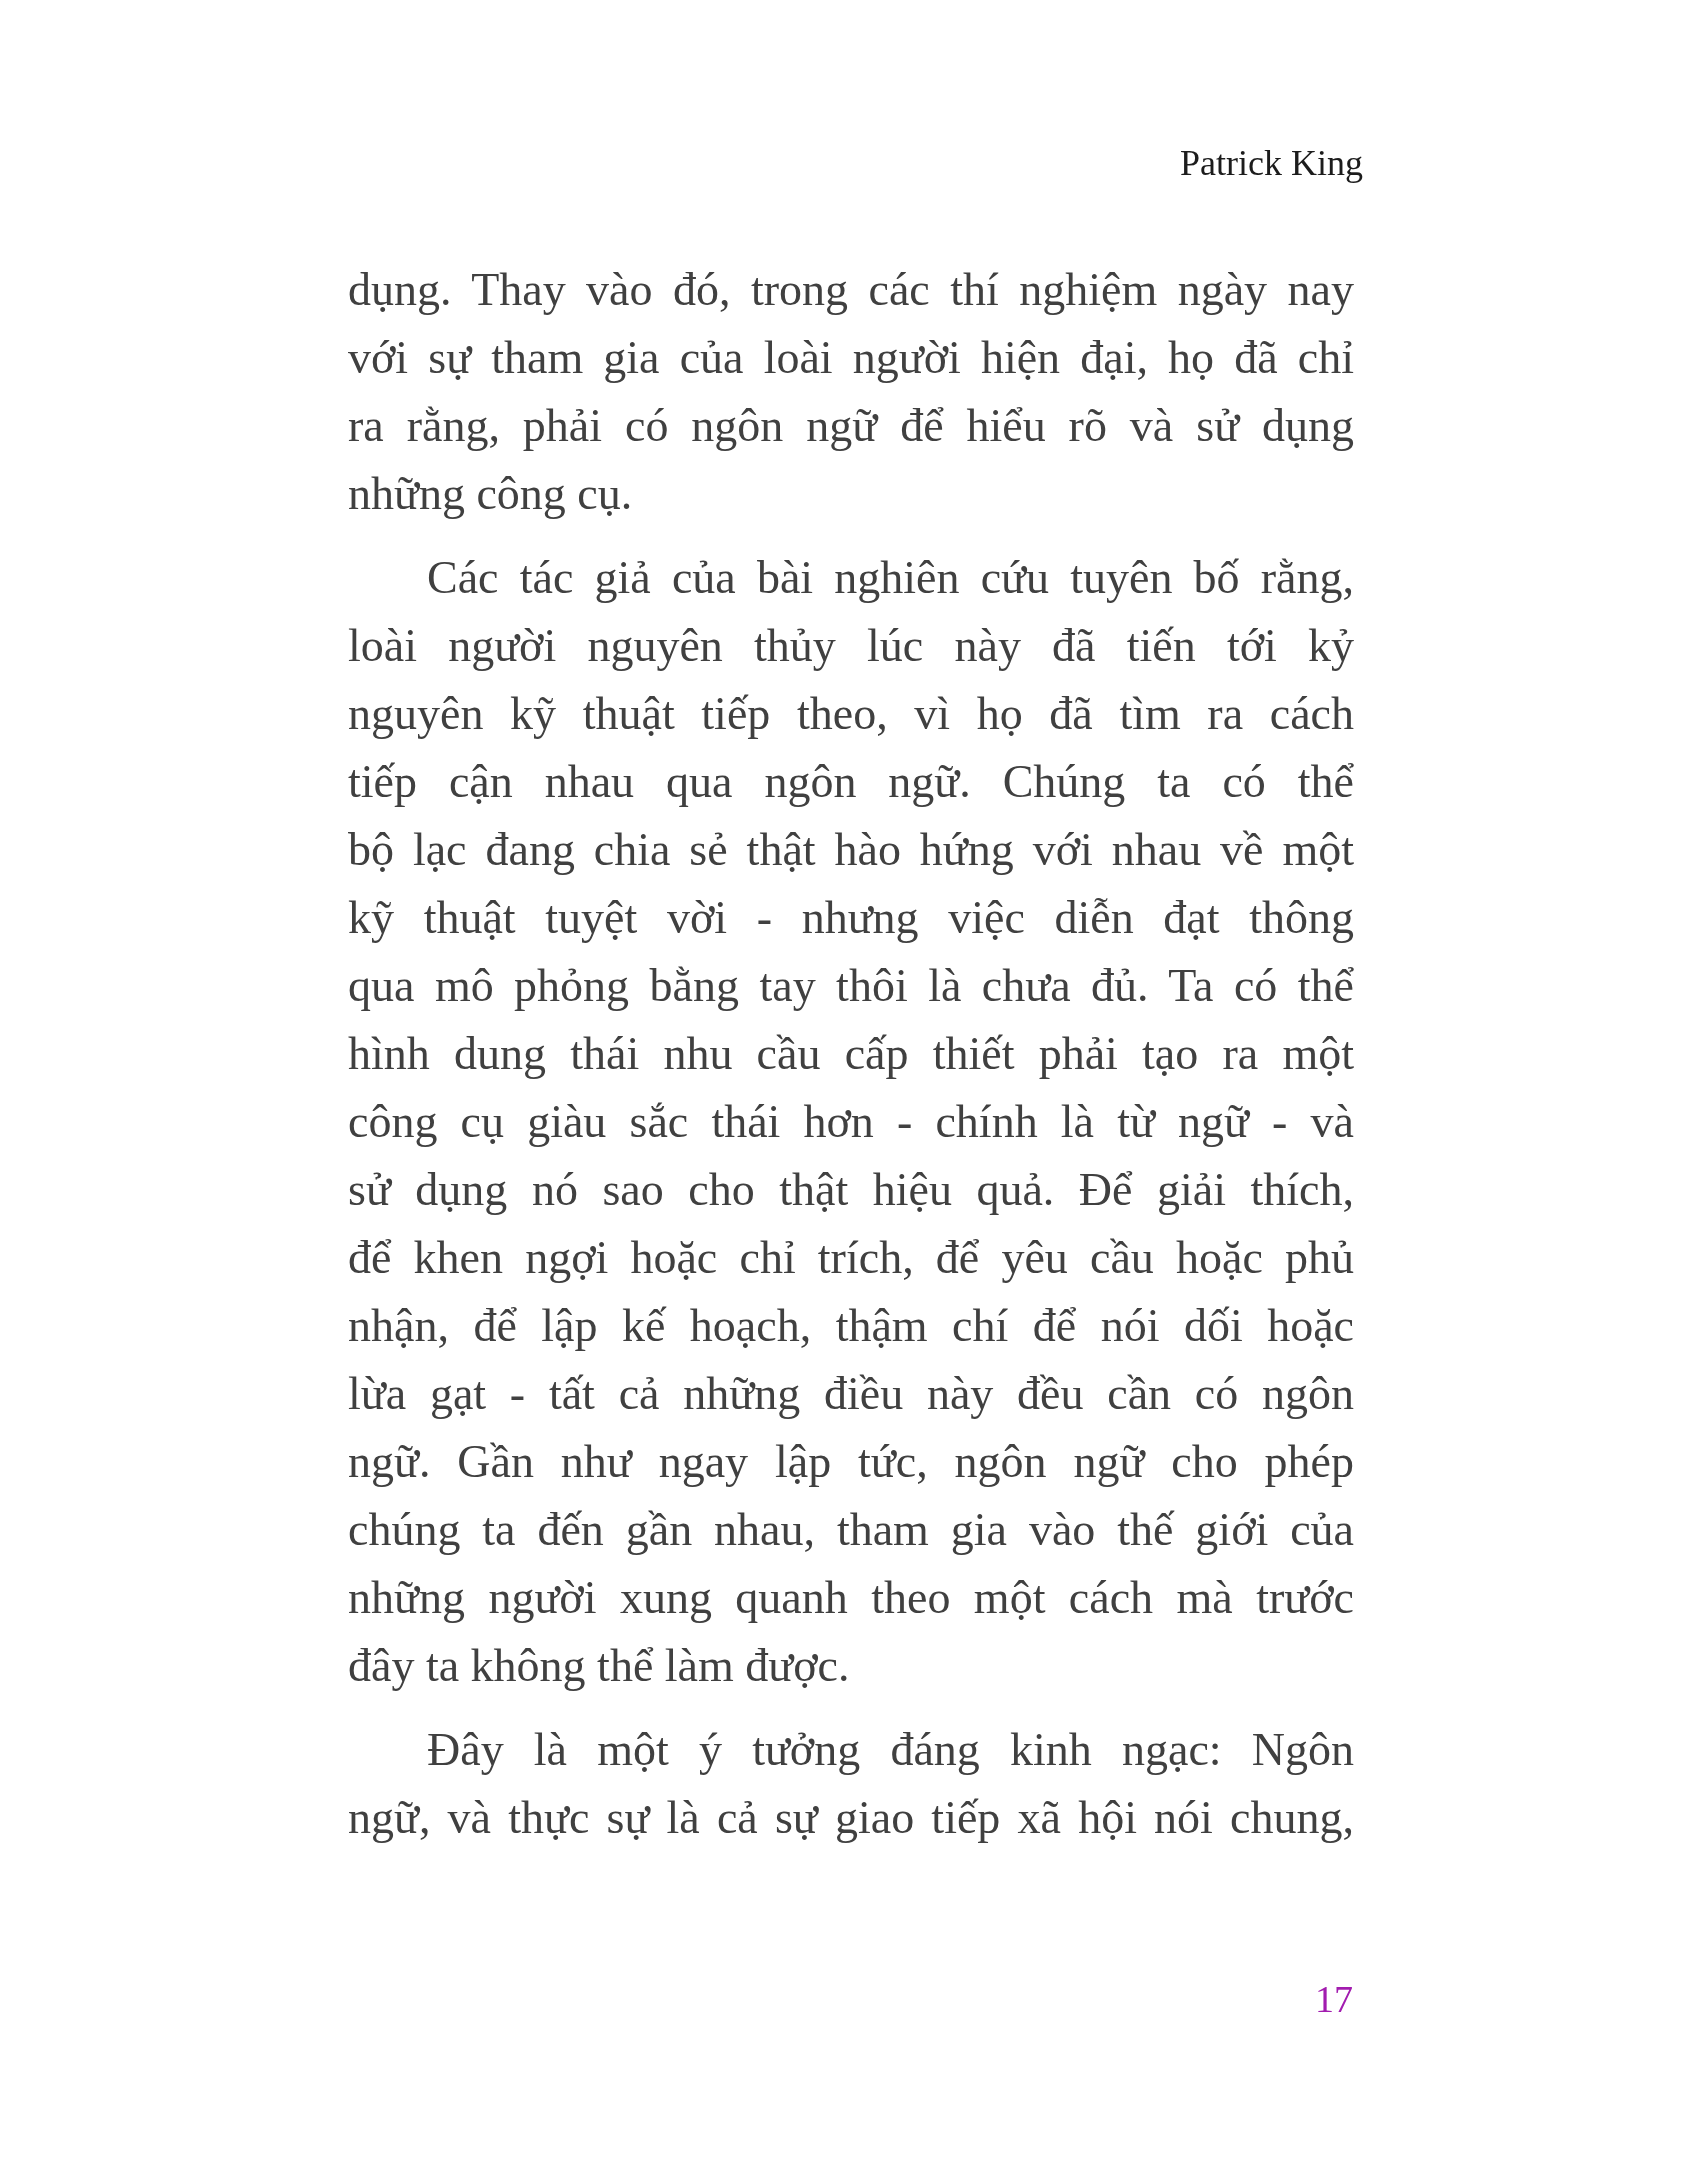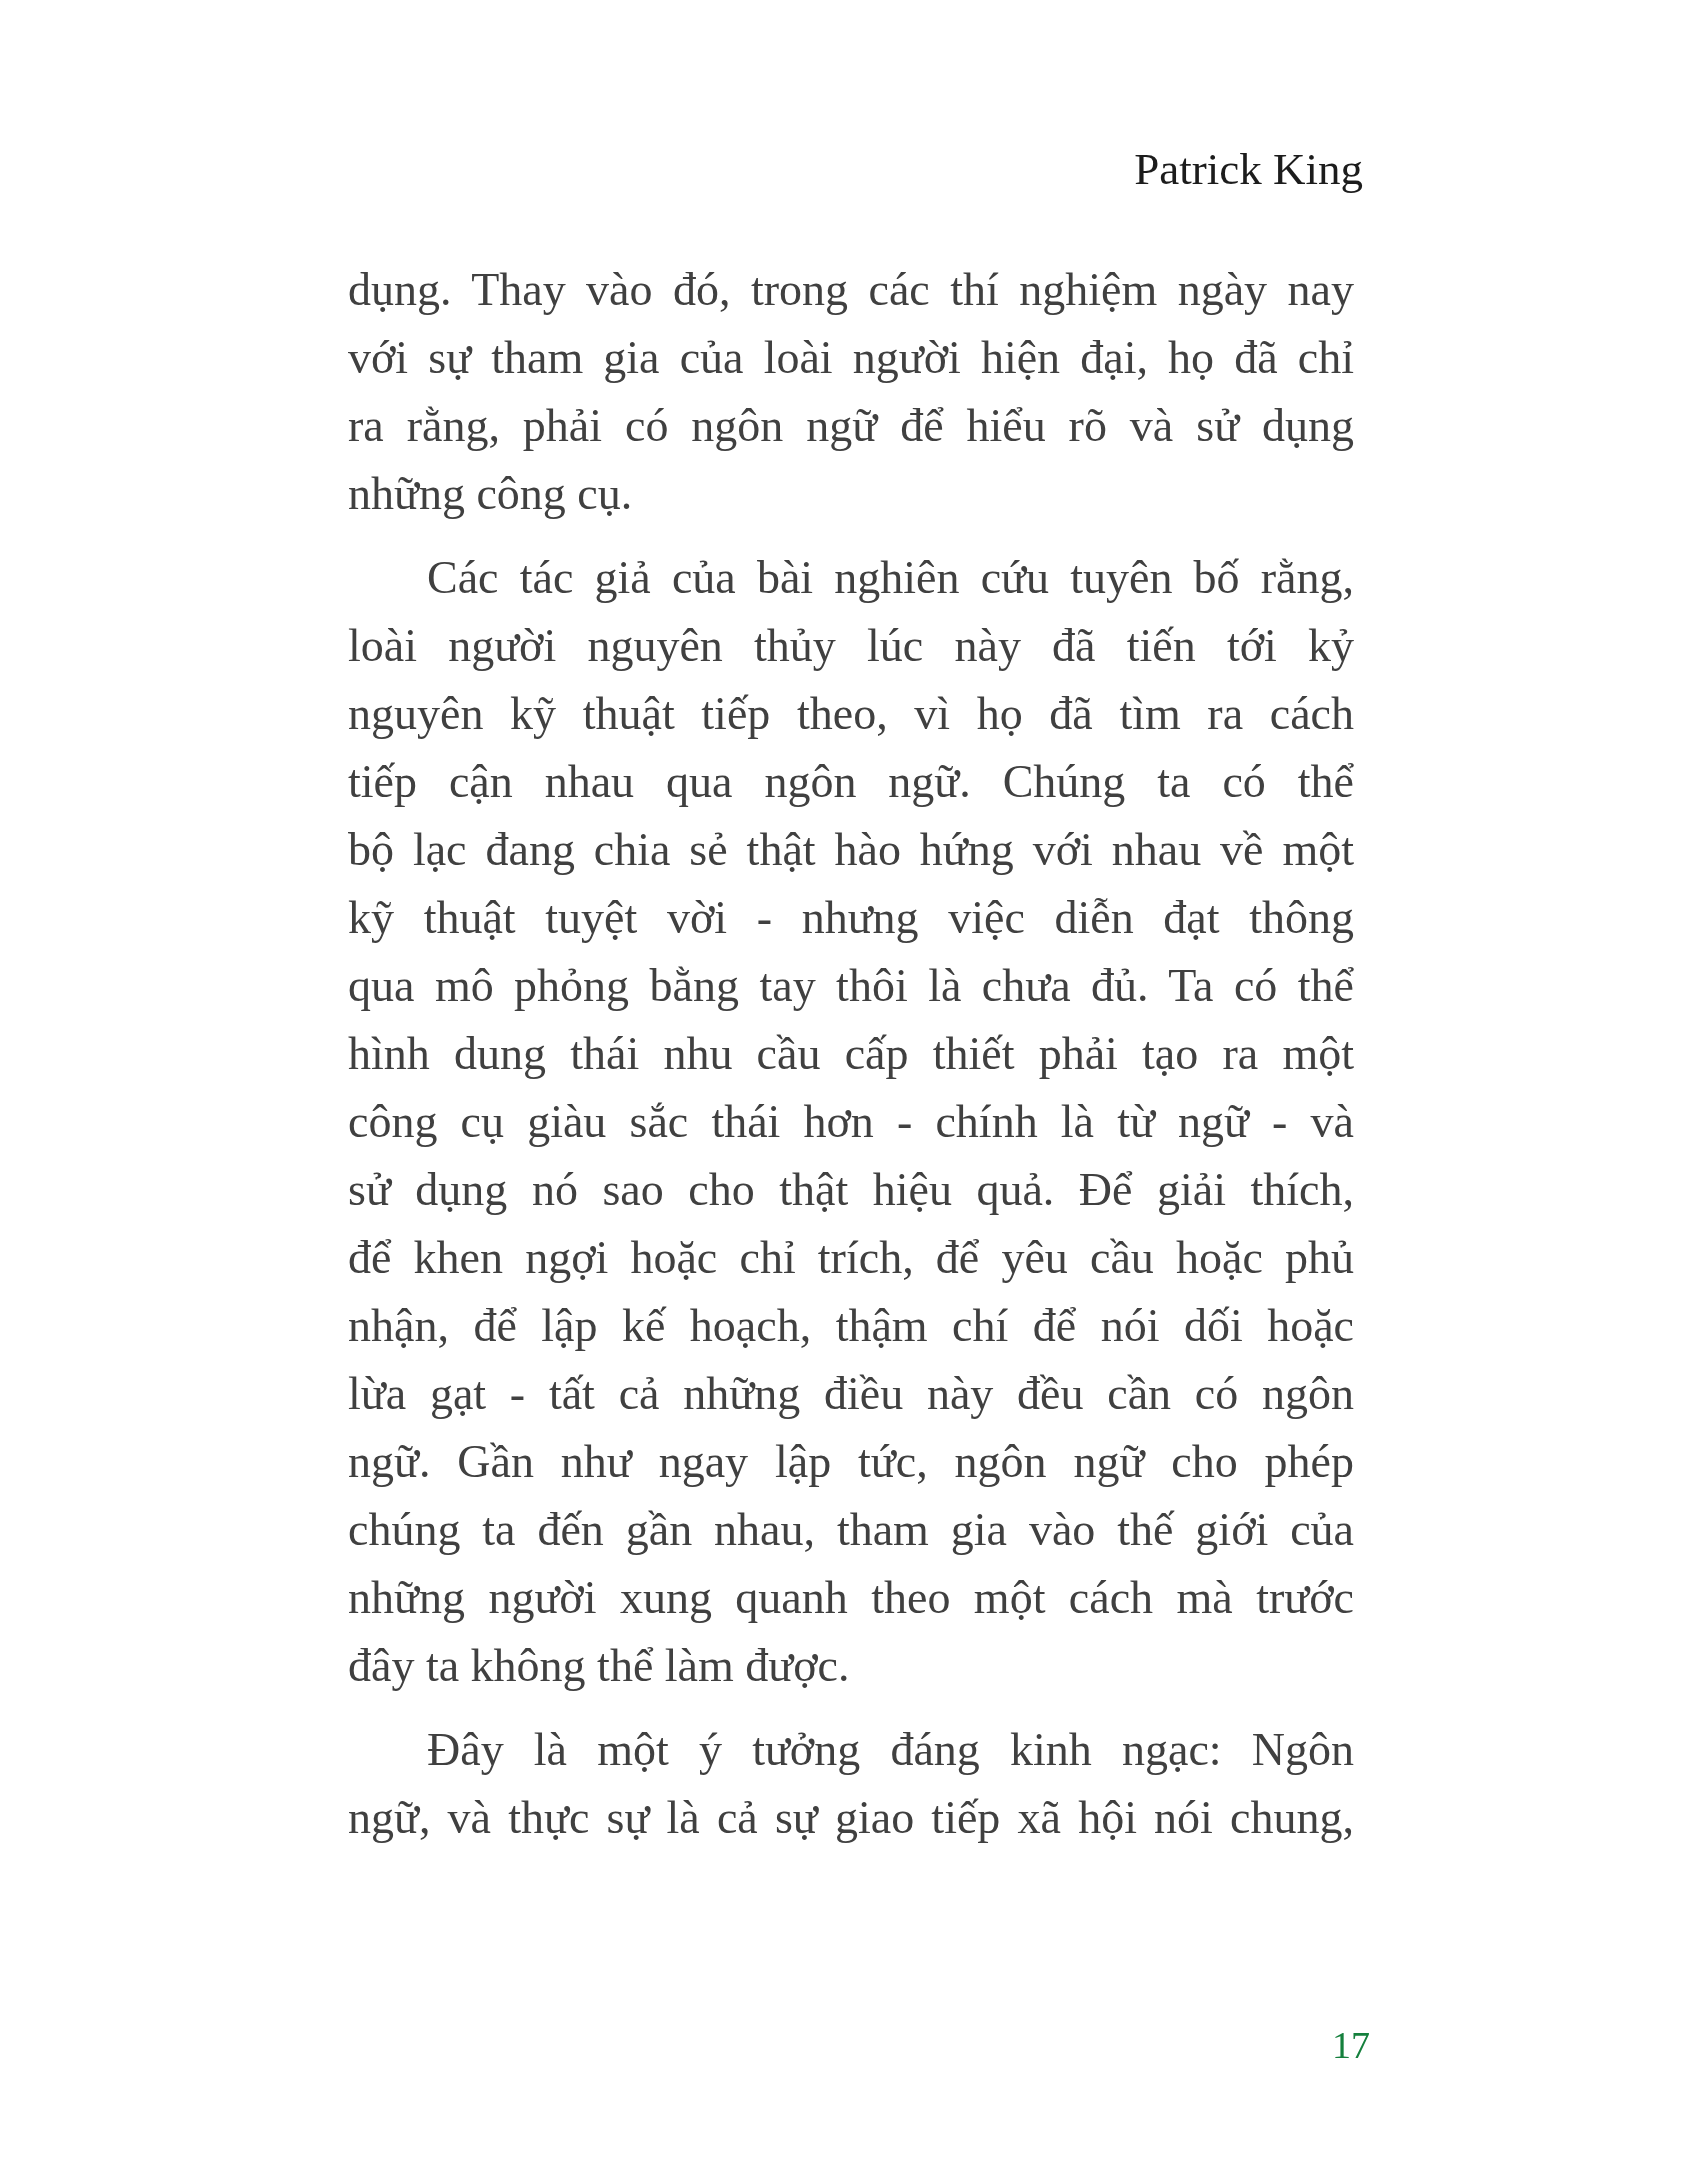--- a/index.html
+++ b/index.html
@@ -13,21 +13,21 @@
     height: 2178px;
     background: #ffffff;
     overflow: hidden;
     font-family: "Liberation Serif", "DejaVu Serif", serif;
     color: #1a1a1a;
   }
   .running-header {
     position: absolute;
     top: 142px;
     right: 320px;
-    font-size: 45px;
+    font-size: 36px;
     line-height: 1.2;
     text-align: right;
     color: #1c1c1c;
   }
   .body-text {
     position: absolute;
     top: 256px;
     left: 348px;
     width: 1006px;
     font-size: 46px;
@@ -45,25 +45,24 @@
   .line.end {
     text-align: center;
     text-align-last: left;
   }
   .line.indent {
     text-indent: 79px;
   }
   .page-number {
     position: absolute;
     top: 1977px;
-    right: 313px;
+    right: 330px;
     font-size: 38px;
     line-height: 1.2;
-    color: #15803d;
-    margin-top: 46px;
+    color: #a21caf;
   }
 </style>
 </head>
 <body>
 
 <div class="page">
 
   <div class="running-header">Patrick King</div>
 
   <main class="body-text">

